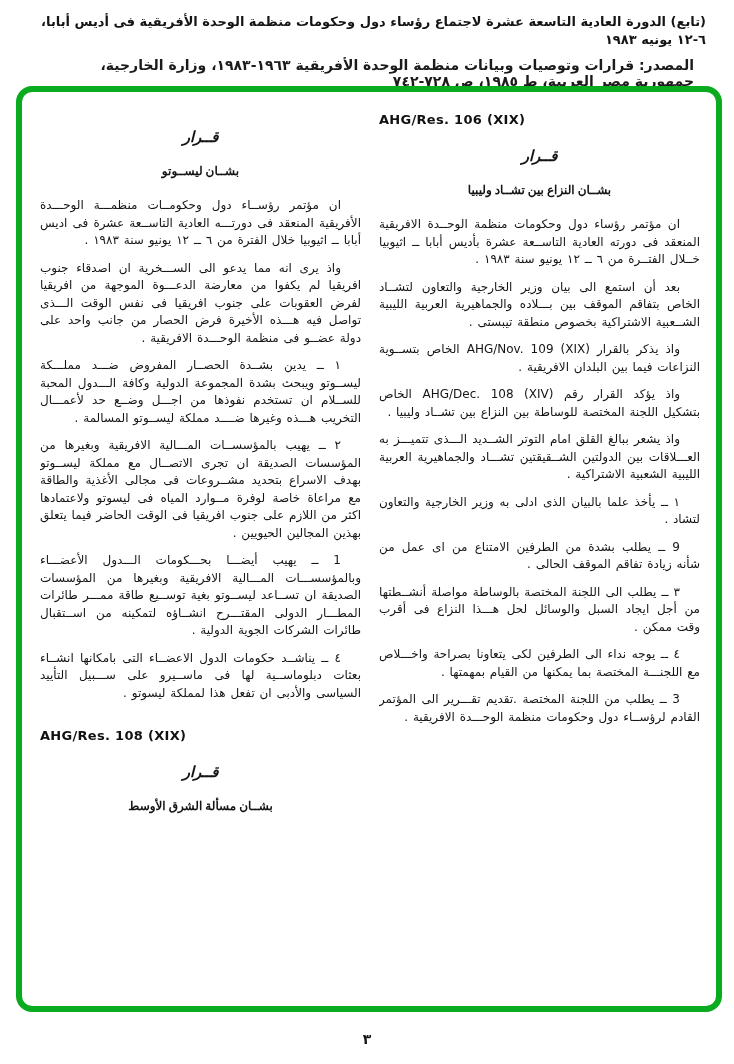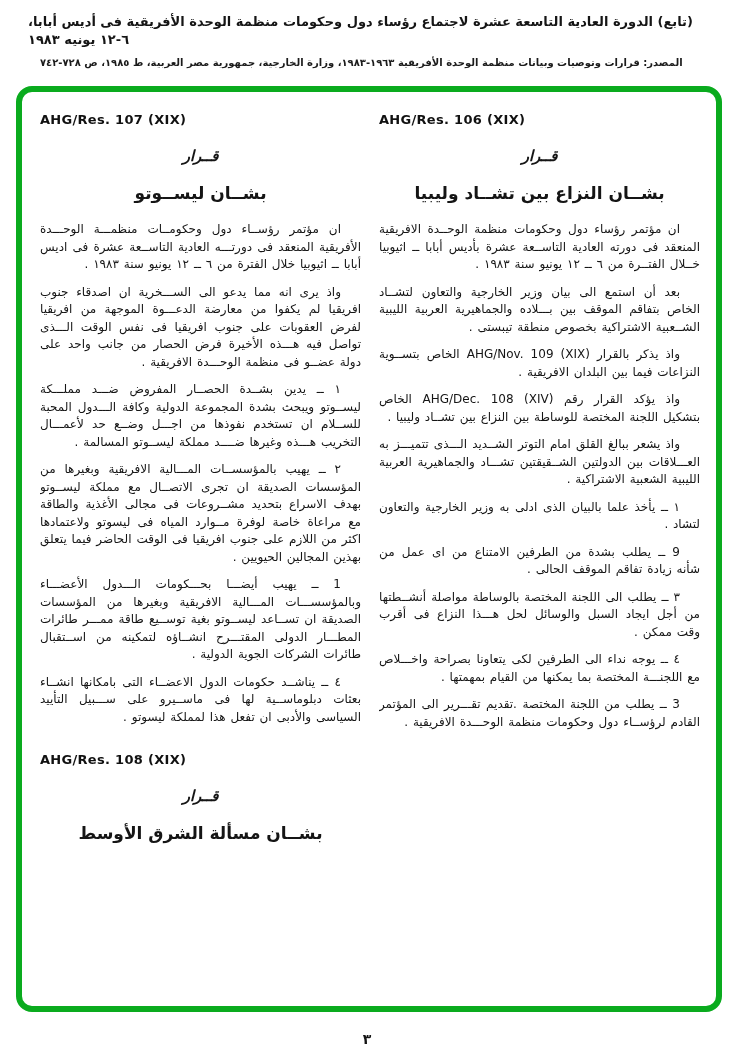--- a/index.html
+++ b/index.html
@@ -1,38 +1,38 @@
 <!DOCTYPE html>
 <html lang="ar"><head>
 <meta charset="utf-8">
 <style>
   html,body{margin:0;padding:0;}
   body{
     width:734px;height:1064px;background:#ffffff;position:relative;overflow:hidden;
     font-family:"DejaVu Sans",sans-serif;color:#151515;
   }
   
-  .page-header{direction:rtl;text-align:left;padding-top:13px;}
+  .page-header{direction:rtl;text-align:right;padding-top:13px;}
   .hline1{font-size:13px;font-weight:700;letter-spacing:0;line-height:1.4;padding:0 28px;}
-  .hline2{font-size:10px;font-weight:700;margin-top:8px;color:#1b1b1b;padding:0 40px;}
+  .hline2{font-size:14px;font-weight:700;margin-top:8px;color:#1b1b1b;padding:0 40px;}
   
   .frame{
     position:absolute;left:16px;top:86px;width:706px;height:926px;box-sizing:border-box;
     border:6px solid #0aab1e;border-radius:16px;background:#fff;
     padding:16px 16px 10px 18px;overflow:hidden;
   }
   .cols{direction:rtl;display:flex;gap:18px;height:100%;}
   .col{flex:1 1 0;overflow:hidden;direction:rtl;}
   
   .res-ref{
     direction:ltr;text-align:left;font-weight:700;font-size:13px;
     letter-spacing:.3px;margin:4px 0 6px 0;color:#111;
   }
   .res-title{font-size:15px;font-weight:700;text-align:center;margin:20px 0 18px 0;font-style:italic;}
-  .res-subtitle{font-size:17px;font-weight:700;text-align:center;margin:0 0 18px 0;}
+  .res-subtitle{font-size:12px;font-weight:700;text-align:center;margin:0 0 18px 0;font-family:Liberation Serif, serif;}
   .col p{
     font-size:12px;font-weight:400;line-height:1.46;text-align:justify;
     text-indent:20px;margin:0 0 10px 0;word-spacing:1px;
   }
   .sec2{margin-top:26px;}
   
   .page-footer{position:absolute;left:0;bottom:16px;width:100%;text-align:center;}
   .page-num{font-size:14px;font-weight:700;}
 </style>
 </head>
@@ -56,21 +56,20 @@
       <p>واذ يؤكد القرار رقم AHG/Dec. 108 (XIV) الخاص بتشكيل اللجنة المختصة للوساطة بين النزاع بين تشــاد وليبيا .</p>
       <p>واذ يشعر ببالغ القلق امام التوتر الشــديد الـــذى تتميـــز به العـــلاقات بين الدولتين الشــقيقتين تشـــاد والجماهيرية العربية الليبية الشعبية الاشتراكية .</p>
       <p>١ ــ يأخذ علما بالبيان الذى ادلى به وزير الخارجية والتعاون لتشاد .</p>
       <p>9 ــ يطلب بشدة من الطرفين الامتناع من اى عمل من شأنه زيادة تفاقم الموقف الحالى .</p>
       <p>٣ ــ يطلب الى اللجنة المختصة بالوساطة مواصلة أنشــطتها من أجل ايجاد السبل والوسائل لحل هـــذا النزاع فى أقرب وقت ممكن .</p>
       <p>٤ ــ يوجه نداء الى الطرفين لكى يتعاونا بصراحة واخـــلاص مع اللجنـــة المختصة بما يمكنها من القيام بمهمتها .</p>
       <p>3 ــ يطلب من اللجنة المختصة .تقديم تقـــرير الى المؤتمر القادم لرؤســاء دول وحكومات منظمة الوحـــدة الافريقية .</p>
     </section>
 
     <section class="col">
-      <div class="res-ref">AHG/Res. 107 (XIX)</div>
       <h3 class="res-title">قــرار</h3>
       <h4 class="res-subtitle">بشــان ليســوتو</h4>
       <p>ان مؤتمر رؤســاء دول وحكومــات منظمـــة الوحـــدة الأفريقية المنعقد فى دورتـــه العادية التاســعة عشرة فى اديس أبابا ــ اثيوبيا خلال الفترة من ٦ ــ ١٢ يونيو سنة ١٩٨٣ .</p>
       <p>واذ يرى انه مما يدعو الى الســـخرية ان اصدقاء جنوب افريقيا لم يكفوا من معارضة الدعـــوة الموجهة من افريقيا لفرض العقوبات على جنوب افريقيا فى نفس الوقت الـــذى تواصل فيه هـــذه الأخيرة فرض الحصار من جانب واحد على دولة عضــو فى منظمة الوحـــدة الافريقية .</p>
       <p>١ ــ يدين بشــدة الحصــار المفروض ضـــد مملـــكة ليســوتو ويبحث بشدة المجموعة الدولية وكافة الـــدول المحبة للســلام ان تستخدم نفوذها من اجـــل وضــع حد لأعمـــال التخريب هـــذه وغيرها ضــــد مملكة ليســوتو المسالمة .</p>
       <p>٢ ــ يهيب بالمؤسســات المـــالية الافريقية وبغيرها من المؤسسات الصديقة ان تجرى الاتصــال مع مملكة ليســوتو بهدف الاسراع بتحديد مشــروعات فى مجالى الأغذية والطاقة مع مراعاة خاصة لوفرة مــوارد المياه فى ليسوتو ولاعتمادها اكثر من اللازم على جنوب افريقيا فى الوقت الحاضر فيما يتعلق بهذين المجالين الحيويين .</p>
       <p>1 ــ يهيب أيضـــا بحـــكومات الـــدول الأعضـــاء وبالمؤسســـات المـــالية الافريقية وبغيرها من المؤسسات الصديقة ان تســاعد ليســوتو بغية توســيع طاقة ممـــر طائرات المطـــار الدولى المقتـــرح انشــاؤه لتمكينه من اســتقبال طائرات الشركات الجوية الدولية .</p>
       <p>٤ ــ يناشــد حكومات الدول الاعضــاء التى بامكانها انشــاء بعثات دبلوماســية لها فى ماســيرو على ســـبيل التأييد السياسى والأدبى ان تفعل هذا لمملكة ليسوتو .</p>
 
       <div class="sec2">

